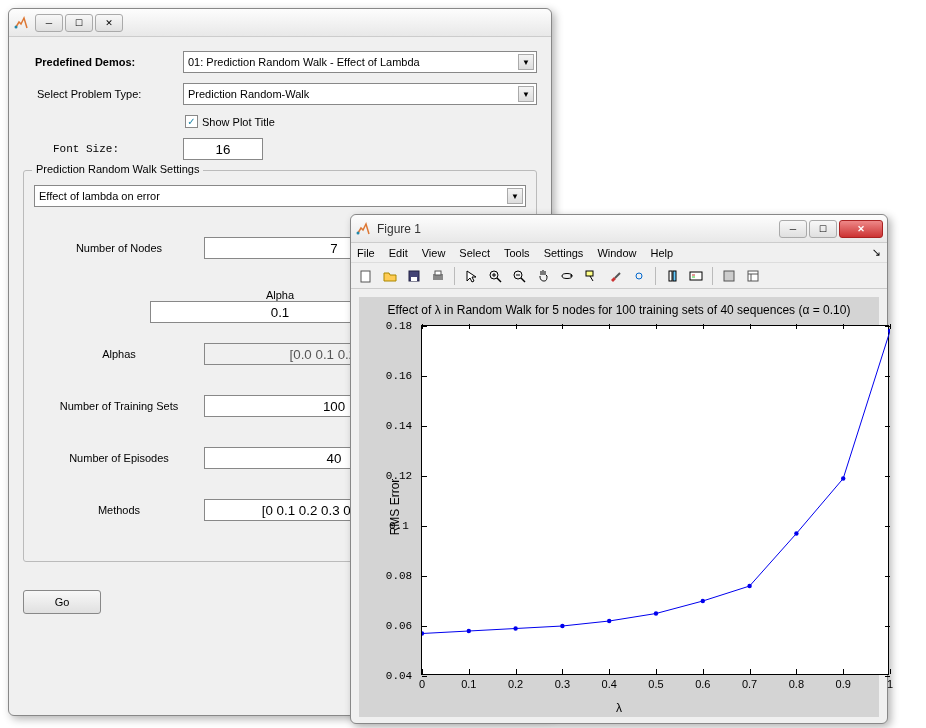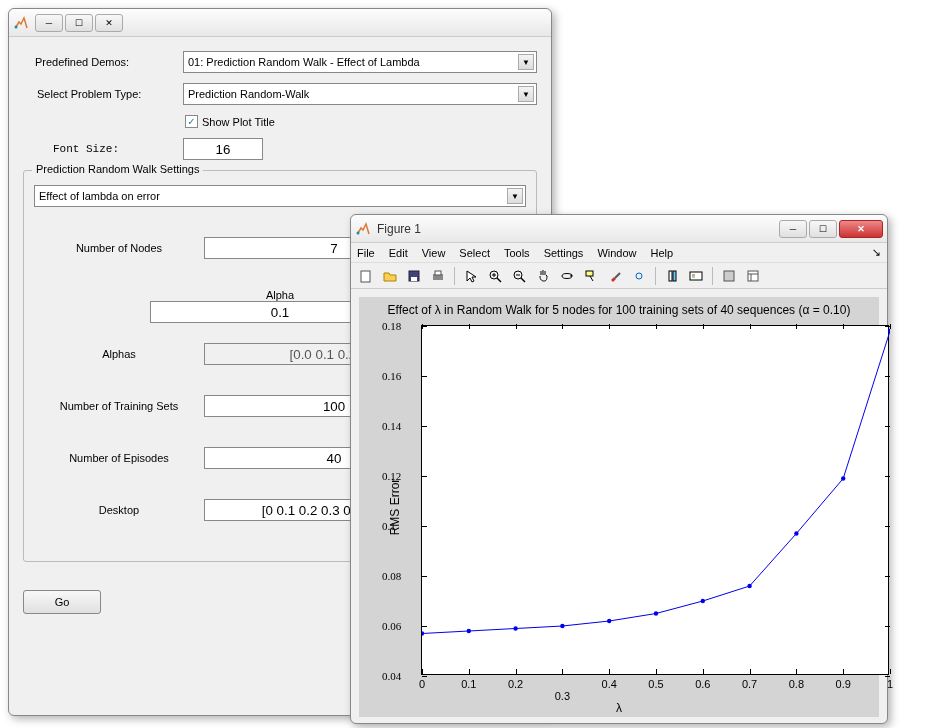--- a/index.html
+++ b/index.html
@@ -71,21 +71,21 @@
     .form-row {
       display: flex;
       align-items: center;
       margin-bottom: 10px;
     }
     .form-label {
       width: 160px;
       text-align: left;
       padding-left: 14px;
     }
-    .form-label.bold { font-weight: normal; padding-left: 12px; }
+    .form-label.bold { font-weight: bold; padding-left: 12px; }
     .select-box {
       flex: 1;
       height: 22px;
       border: 1px solid #888;
       background: #fff;
       display: flex;
       align-items: center;
       padding: 0 4px;
       cursor: pointer;
       position: relative;
@@ -208,24 +208,24 @@
       position: absolute;
       bottom: 2px; left: 50%;
       transform: translateX(-50%);
       font-size: 12px;
       font-family: Arial, sans-serif;
     }
     .tick-y {
       position: absolute;
       right: 100%;
       width: 40px;
-      text-align: left;
+      text-align: center;
       padding-right: 6px;
       font-size: 11px;
-      font-family: Liberation Serif, serif;
+      font-family: Liberation Mono, monospace;
       transform: translateY(-50%);
     }
     .tick-x {
       position: absolute;
       top: 100%;
       padding-top: 4px;
       font-size: 11px;
       font-family: Arial, sans-serif;
       transform: translateX(-50%);
     }
@@ -297,21 +297,21 @@
       </div>
       <div class="settings-row">
         <div class="settings-label">Number of Training Sets</div>
         <input class="text-input wide" readonly="" value="100" style="">
       </div>
       <div class="settings-row">
         <div class="settings-label">Number of Episodes</div>
         <input class="text-input wide" readonly="" value="40" style="">
       </div>
       <div class="settings-row">
-        <div class="settings-label">Desktop</div>
+        <div class="settings-label">Methods</div>
         <input class="text-input wide" readonly="" value="[0 0.1 0.2 0.3 0.4 0.5 0.6" style="">
       </div>
     </div>
     <div class="go-btn">
       <span>Go</span>
     </div>
   </div>
 </div>
 
 <div class="window figure-window">
@@ -472,21 +472,21 @@
         <div class="tick-mark-y" style="top: 0px; left: 463px;"></div>
         <div class="tick-x" style="left: 0px;">0</div>
         <div class="tick-mark-x" style="left: 0px;"></div>
         <div class="tick-mark-x" style="left: 0px; bottom: 345px;"></div>
         <div class="tick-x" style="left: 46.8px;">0.1</div>
         <div class="tick-mark-x" style="left: 46.8px;"></div>
         <div class="tick-mark-x" style="left: 46.8px; bottom: 345px;"></div>
         <div class="tick-x" style="left: 93.6px;">0.2</div>
         <div class="tick-mark-x" style="left: 93.6px;"></div>
         <div class="tick-mark-x" style="left: 93.6px; bottom: 345px;"></div>
-        <div class="tick-x" style="left: 140.4px; margin-top: 12px;">0.3</div>
+        <div class="tick-x" style="left: 140.4px;">0.3</div>
         <div class="tick-mark-x" style="left: 140.4px;"></div>
         <div class="tick-mark-x" style="left: 140.4px; bottom: 345px;"></div>
         <div class="tick-x" style="left: 187.2px;">0.4</div>
         <div class="tick-mark-x" style="left: 187.2px;"></div>
         <div class="tick-mark-x" style="left: 187.2px; bottom: 345px;"></div>
         <div class="tick-x" style="left: 234px;">0.5</div>
         <div class="tick-mark-x" style="left: 234px;"></div>
         <div class="tick-mark-x" style="left: 234px; bottom: 345px;"></div>
         <div class="tick-x" style="left: 280.8px;">0.6</div>
         <div class="tick-mark-x" style="left: 280.8px;"></div>

